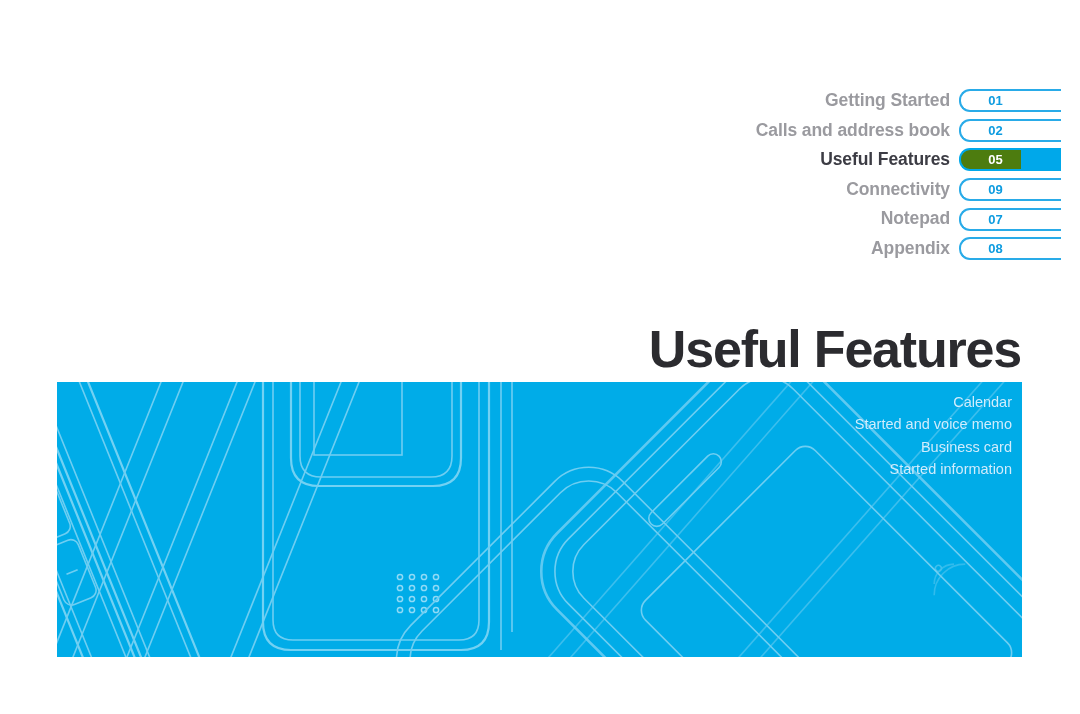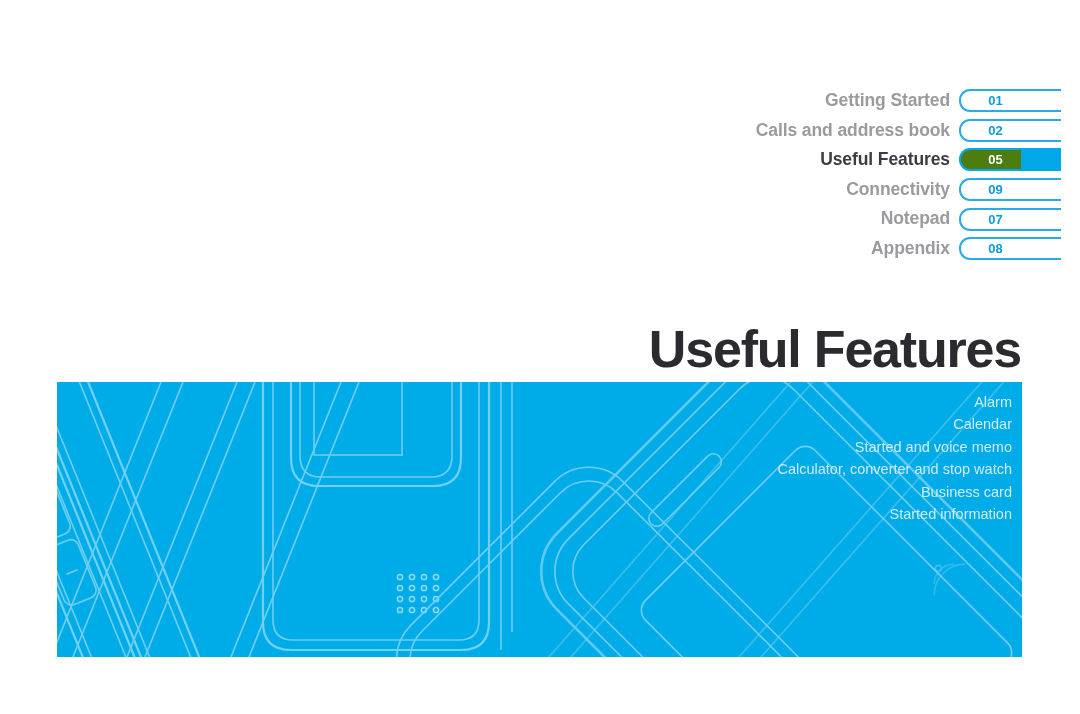--- a/index.html
+++ b/index.html
@@ -265,20 +265,18 @@
         <path class="ln2" d="M 470 300 L 760 -30"></path>
         <path class="ln2" d="M 492 300 L 782 -30"></path>
         <path class="ln2" d="M 660 300 L 960 -40"></path>
         <path class="ln2" d="M 682 300 L 982 -40"></path>
       </g>
 
     </g>
   </svg>
 
   <div id="hero-toc">
-      <div>Alarm</div>
       <div>Calendar</div>
       <div>Started and voice memo</div>
-      <div>Calculator, converter and stop watch</div>
       <div>Business card</div>
       <div>Started information</div>
     </div>
 </div>
 
 </body></html>

